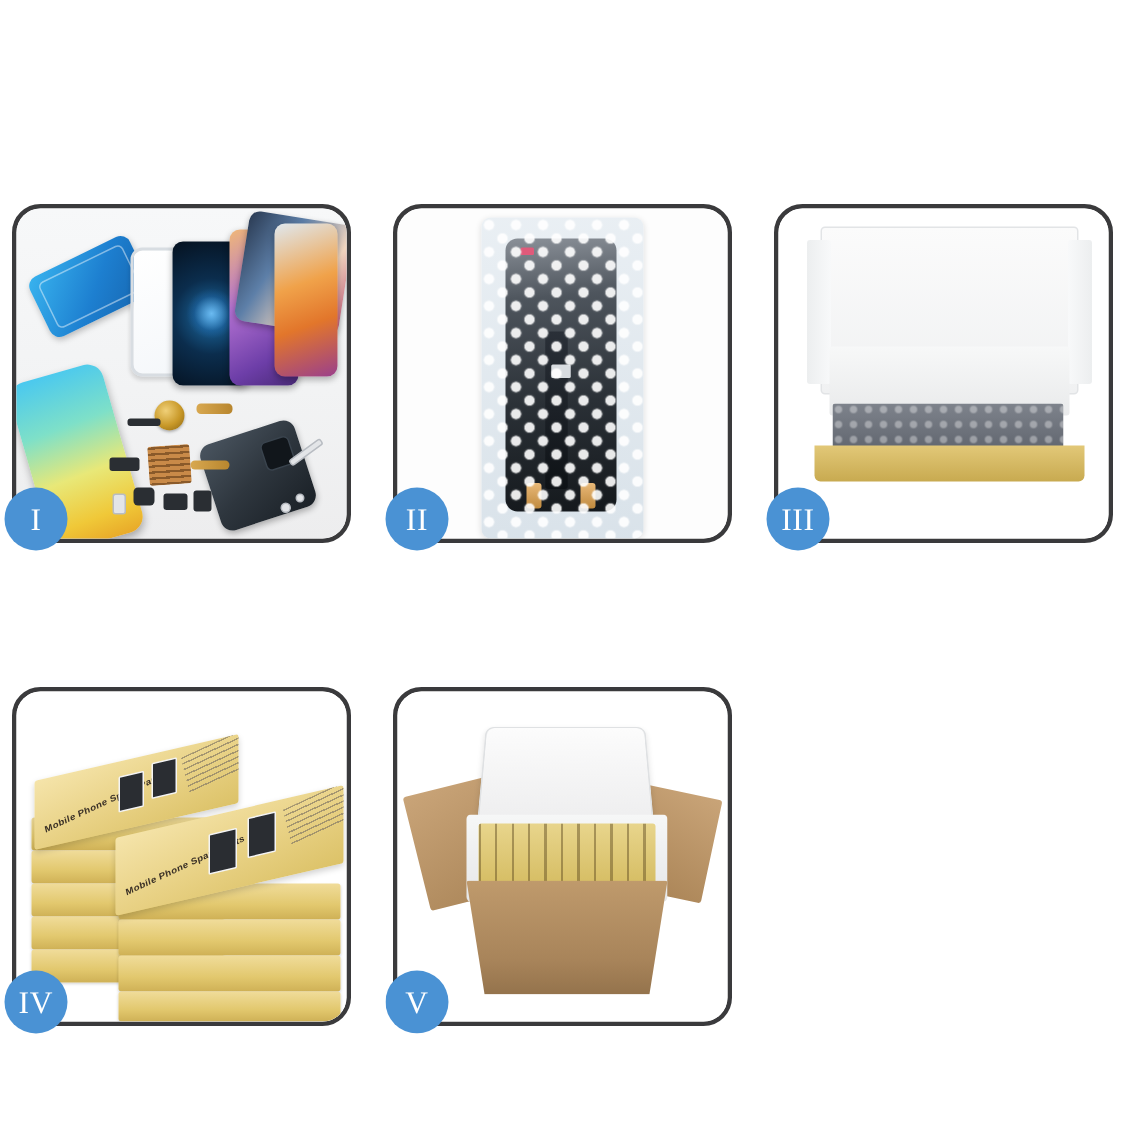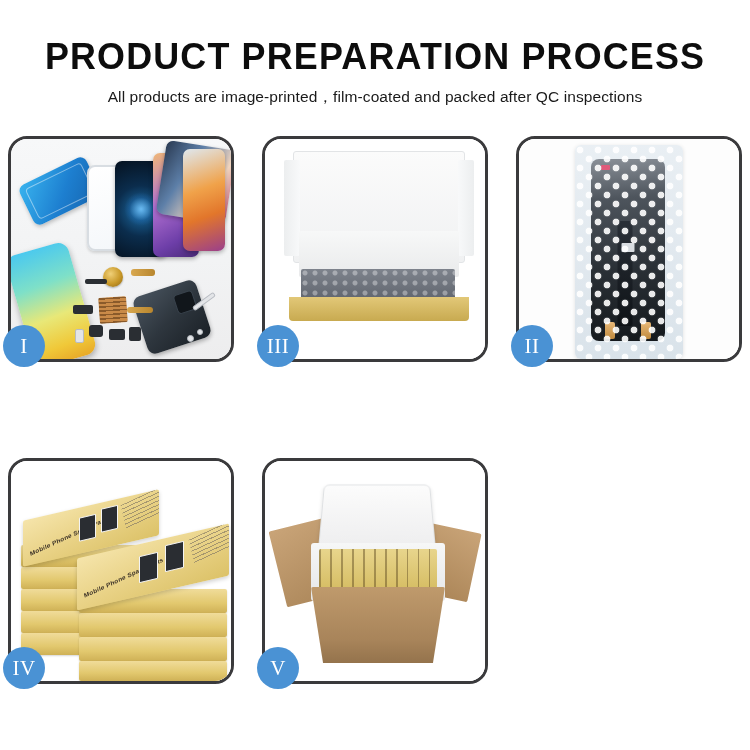--- a/index.html
+++ b/index.html
@@ -344,24 +344,20 @@
   .c6-seam2 {
     position: absolute; left: 62px; top: 122px; width: 9px; height: 14px;
     background: rgba(120,92,56,.45);
   }
 </style>
 </head>
 <body>
 
 <div id="page">
 
-  <div class="header">
-    <div class="title">PRODUCT PREPARATION PROCESS</div>
-    <div class="subtitle">All products are image-printed，film-coated and packed after QC inspections</div>
-  </div>
 
   <div class="grid">
 
     <div class="card">
       <div class="card-inner p1">
         <div class="scr scr-blue"></div>
         <div class="scr scr-glass"></div>
         <div class="scr scr-dark"></div>
         <div class="scr scr-purple"></div>
         <div class="scr scr-wide"></div>
@@ -379,47 +375,47 @@
         <div class="prt w" style="left:64px;top:190px;width:9px;height:14px;border-radius:2px;"></div>
         <div class="prt" style="left:118px;top:188px;width:12px;height:14px;border-radius:2px;"></div>
         <div class="prt w" style="left:176px;top:196px;width:7px;height:7px;border-radius:50%;"></div>
         <div class="prt w" style="left:186px;top:190px;width:6px;height:6px;border-radius:50%;"></div>
         <div class="prt w" style="left:180px;top:160px;width:26px;height:5px;transform:rotate(-36deg);"></div>
       </div>
       <div class="badge">I</div>
     </div>
 
     <div class="card">
-      <div class="card-inner p3">
-        <div class="box3-tray"></div>
-        <div class="box3-lid"></div>
-        <div class="box3-foam"></div>
-        <div class="box3-content"></div>
-        <div class="box3-front"></div>
-      </div>
-      <div class="badge">III</div>
-    </div>
-
-    <div class="card">
       <div class="card-inner p2">
         <div class="bubblebag">
           <div class="lcd">
             <div class="lcd-dot"></div>
             <div class="lcd-flex"></div>
             <div class="lcd-ic"></div>
             <div class="lcd-tab" style="left:14px;bottom:2px;"></div>
             <div class="lcd-tab" style="right:14px;bottom:2px;"></div>
           </div>
           <div class="bubbles"></div>
         </div>
       </div>
       <div class="badge">II</div>
     </div>
 
     <div class="card">
+      <div class="card-inner p3">
+        <div class="box3-tray"></div>
+        <div class="box3-lid"></div>
+        <div class="box3-foam"></div>
+        <div class="box3-content"></div>
+        <div class="box3-front"></div>
+      </div>
+      <div class="badge">III</div>
+    </div>
+
+    <div class="card">
       <div class="card-inner p4">
         <div class="stack">
           <div class="ybox" style="left:4px;top:68px;width:128px;height:22px;"></div>
           <div class="ybox" style="left:4px;top:90px;width:128px;height:22px;"></div>
           <div class="ybox" style="left:4px;top:112px;width:128px;height:22px;"></div>
           <div class="ybox" style="left:4px;top:134px;width:128px;height:22px;"></div>
           <div class="ybox" style="left:4px;top:156px;width:128px;height:22px;"></div>
 
           <div class="ylid" style="left:6px;top:28px;width:136px;height:46px;transform:skewY(-13deg);">
             <span class="ylabel" style="left:6px;top:22px;">Mobile Phone Spare Parts</span>

